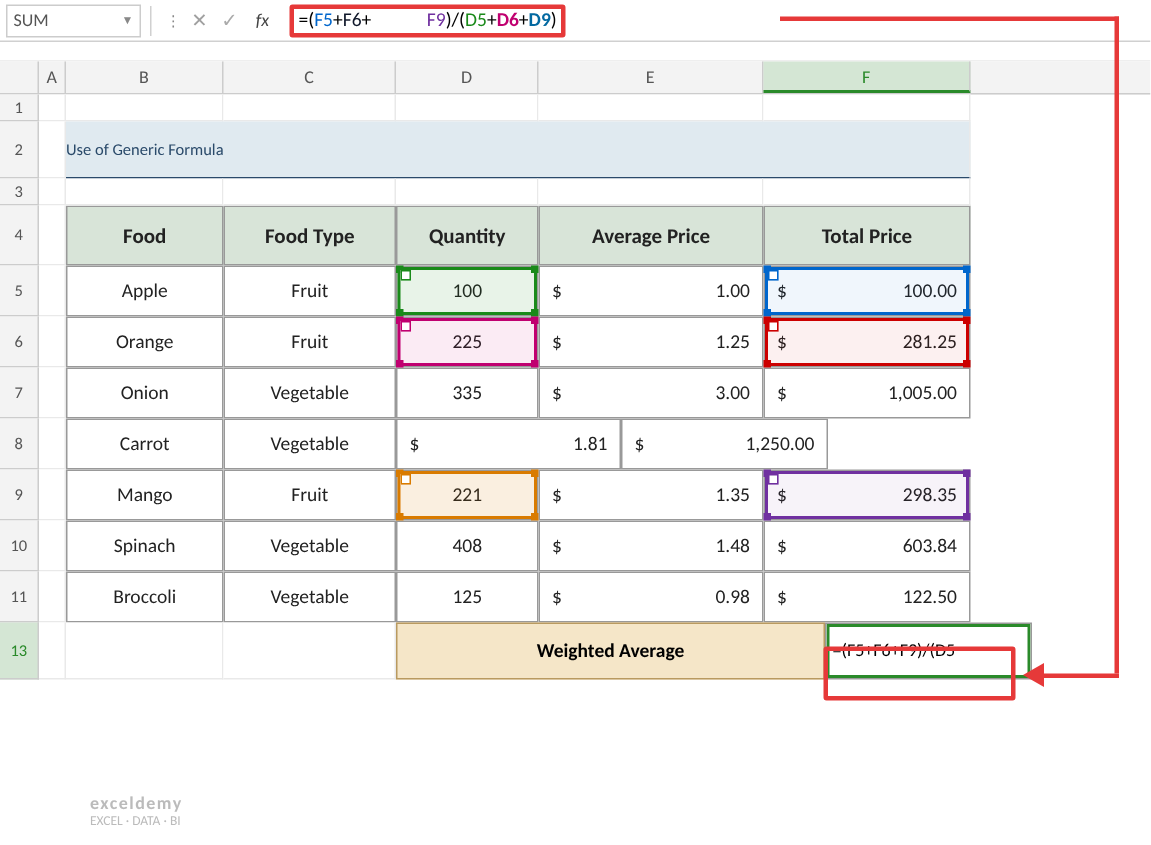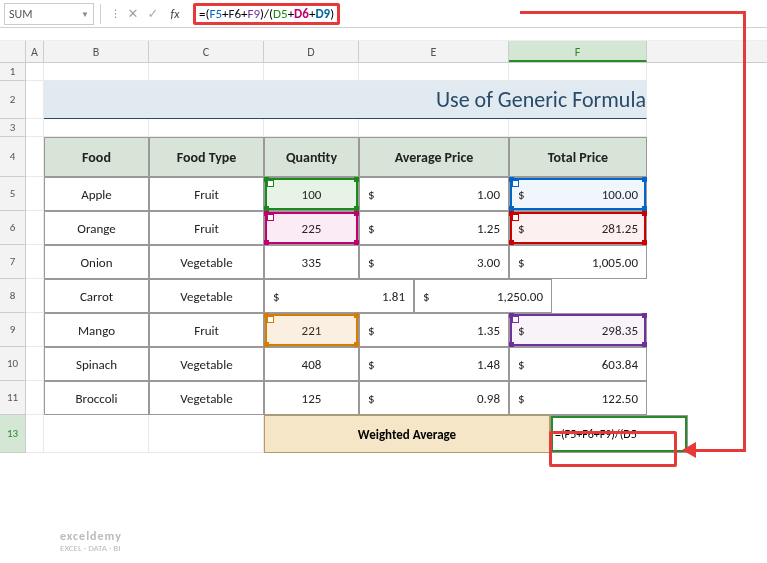--- a/index.html
+++ b/index.html
@@ -15,21 +15,21 @@
 .fb-icon.cancel { color: #a0a0a0; }
 .fb-icon.confirm { color: #aaa; }
 .fx-icon { font-style: italic; font-size: 12px; color: #444; width: 24px; text-align: center; }
 .formula-box { flex: 1; height: 22px; display: flex; align-items: center; padding: 0 6px; font-size: 13px; }
 .formula-highlight { border: 3px solid #e63939; border-radius: 2px; padding: 0 3px; height: 22px; display: flex; align-items: center; }
 .formula-highlight span { white-space: pre; }
 .c-eq { color: #000; }
 .c-paren { color: #000; }
 .c-blue { color: #0066cc; }
 .c-red { color: #0f172a; text-align: right; }
-.c-purple { color: #7030a0; }
+.c-purple { color: #7030a0; margin-left: 37px; }
 .c-green { color: #1a8a1a; }
 .c-pink { color: #c00070; font-weight: bold; }
 .c-orange { color: #0369a1; font-weight: bold; }
 
 
 .grid-wrap { position: absolute; top: 41px; left: 0; right: 0; bottom: 0; }
 .col-headers { display: flex; height: 22px; background: #f3f3f3; border-bottom: 1px solid #ccc; }
 .rowhead-spacer { width: 26px; border-right: 1px solid #ccc; background: #f3f3f3; }
 .colh { border-right: 1px solid #ccc; text-align: center; font-size: 12px; color: #555; line-height: 22px; }
 .colh.sel { background: #d4e6d4; border-bottom: 2px solid #2a8a2a; color: #2a8a2a; }
@@ -42,21 +42,21 @@
 
 .rows { position: absolute; top: 22px; left: 0; right: 0; }
 .row { display: flex; height: 34px; border-bottom: 0; }
 .row.h1 { height: 18px; }
 .row.h12 { height: 18px; }
 .rowhead { width: 26px; border-right: 1px solid #ccc; border-bottom: 1px solid #ccc; background: #f3f3f3; text-align: center; font-size: 11px; color: #555; display: flex; align-items: center; justify-content: center; }
 .rowhead.sel { background: #d4e6d4; color: #2a8a2a; }
 .cell { border-right: 1px solid #e9e9e9; border-bottom: 1px solid #e9e9e9; background: #fff; position: relative; }
 
 
-.title-cell { background: #e0eaf0 !important; text-align: center; font-size: 22px; color: #2a4a6a; display: flex; align-items: center; justify-content: flex-end; font-weight: 500; }
+.title-cell { background: #e0eaf0 !important; text-align: center; font-size: 11px; color: #2a4a6a; display: flex; align-items: center; justify-content: flex-start; font-weight: 500; }
 .title-underline { border-bottom: 1.5px solid #2a4a6a; }
 
 .th-cell { background: #d8e4d8 !important; text-align: center; font-weight: bold; font-size: 14px; color: #222; display: flex; align-items: center; justify-content: center; border: 1px solid #999 !important; }
 .td-cell { background: #fff; border: 1px solid #999 !important; display: flex; align-items: center; padding: 0 6px; font-size: 13px; color: #222; }
 .td-cell.center { justify-content: center; }
 .td-cell.money { justify-content: space-between; }
 .td-cell.money .sym { padding-left: 2px; }
 .td-cell.money .amt { padding-right: 2px; }
 
 .wa-label { background: #f5e6c8 !important; border: 1px solid #b99a60 !important; font-weight: bold; font-size: 13px; text-align: center; display: flex; align-items: center; justify-content: center; }

